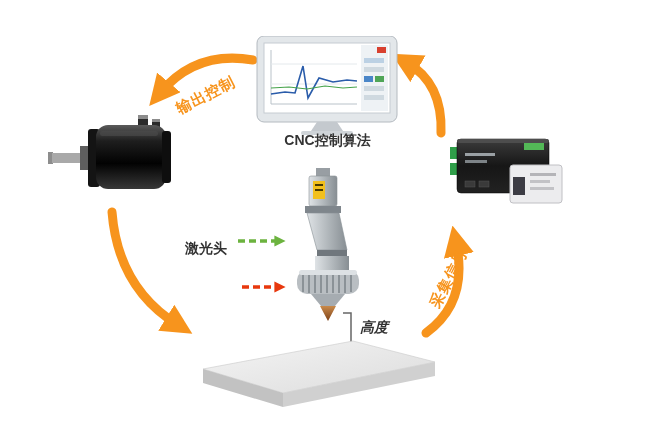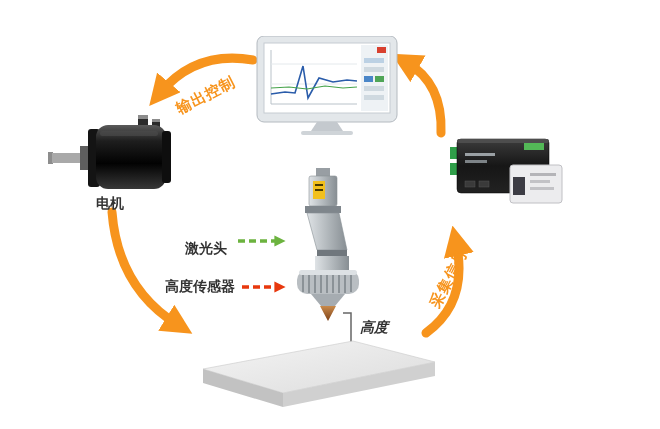--- a/index.html
+++ b/index.html
@@ -173,27 +173,26 @@
       <linearGradient id="plat-g" x1="0" y1="0" x2="1" y2="1">
         <stop offset="0" stop-color="#f4f4f4"></stop>
         <stop offset="1" stop-color="#dcdcdc"></stop>
       </linearGradient>
     </defs>
     <polygon points="8,34 158,6 240,27 88,58" fill="url(#plat-g)" stroke="#c9c9c9" stroke-width="0.6"></polygon>
     <polygon points="8,34 88,58 88,72 8,48" fill="#c2c2c2"></polygon>
     <polygon points="88,58 240,27 240,41 88,72" fill="#d0d0d0"></polygon>
   </svg>
 
+  <div class="label" style="left:255px;top:133px;width:145px;">CNC控制算法</div>
 
-  <div class="label" style="left:70px;top:196px;width:80px;">电机</div>
 
 
   <div class="label" style="left:180px;top:233px;width:52px;margin-top:8px;">激光头</div>
 
-  <div class="label" style="left:160px;top:279px;width:80px;">高度传感器</div>
 
   <div class="label" style="left:356px;top:320px;width:36px;font-style:italic;">高度</div>
 
   <div class="flow-label" style="left:158px;top:86px;width:96px;transform:rotate(-27deg);">输出控制</div>
 
   <div class="flow-label" style="left:404px;top:269px;width:90px;transform:rotate(-63deg);">采集信号</div>
 
 </div>
 
 </body></html>

